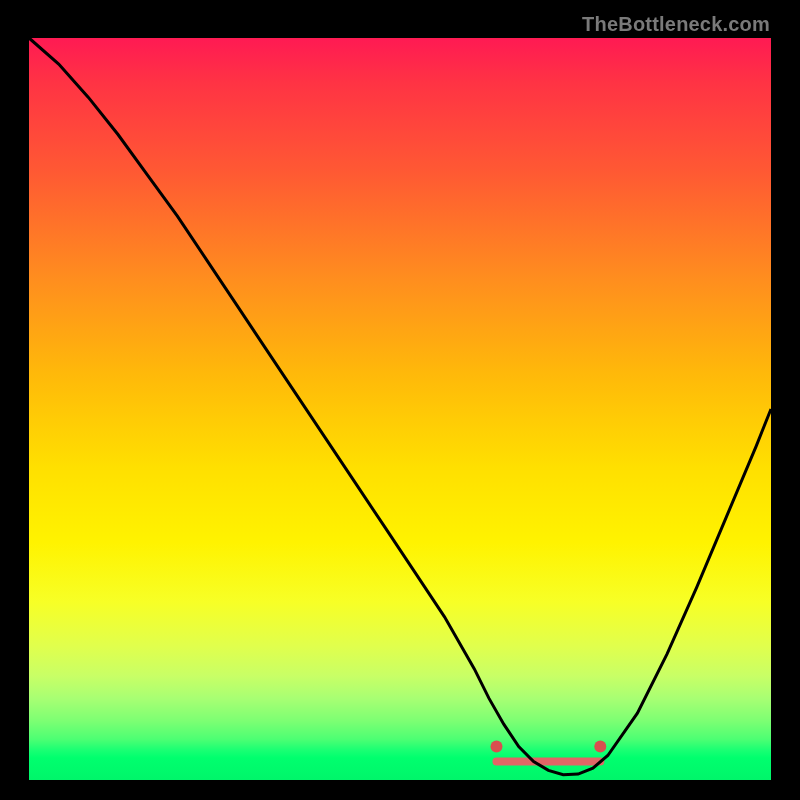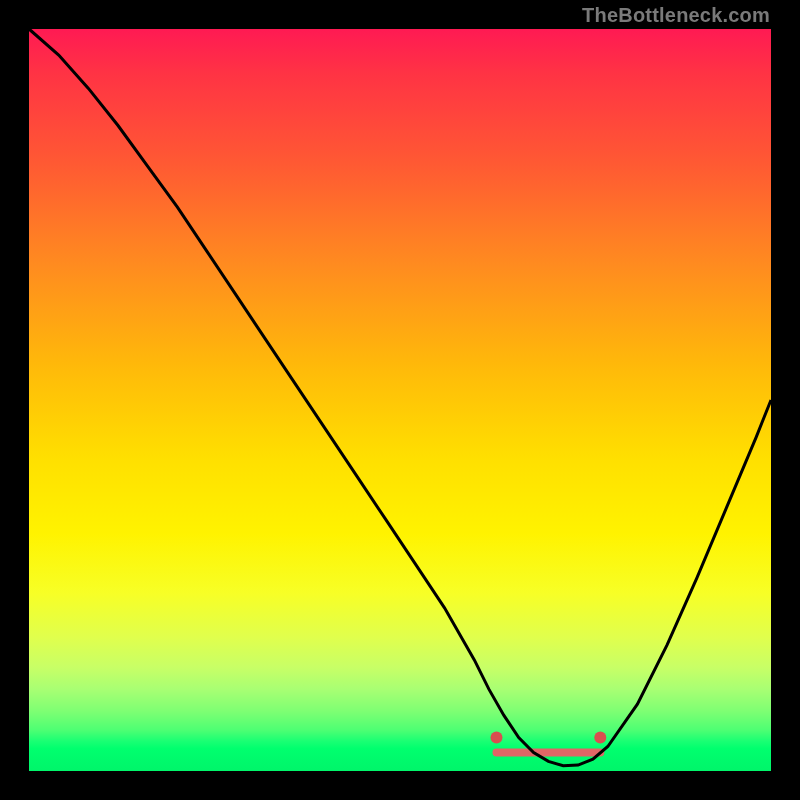--- a/index.html
+++ b/index.html
@@ -9,20 +9,21 @@
     height: 800px;
     background: #000;
     overflow: hidden;
     font-family: Arial, Helvetica, sans-serif;
   }
   .frame {
     position: relative;
     width: 800px;
     height: 605px;
     background: #000;
+    margin-top: 9px;
   }
   .plot {
     position: absolute;
     left: 29px;
     top: 29px;
     width: 742px;
     height: 742px;
     
     background: linear-gradient(
       to bottom,

